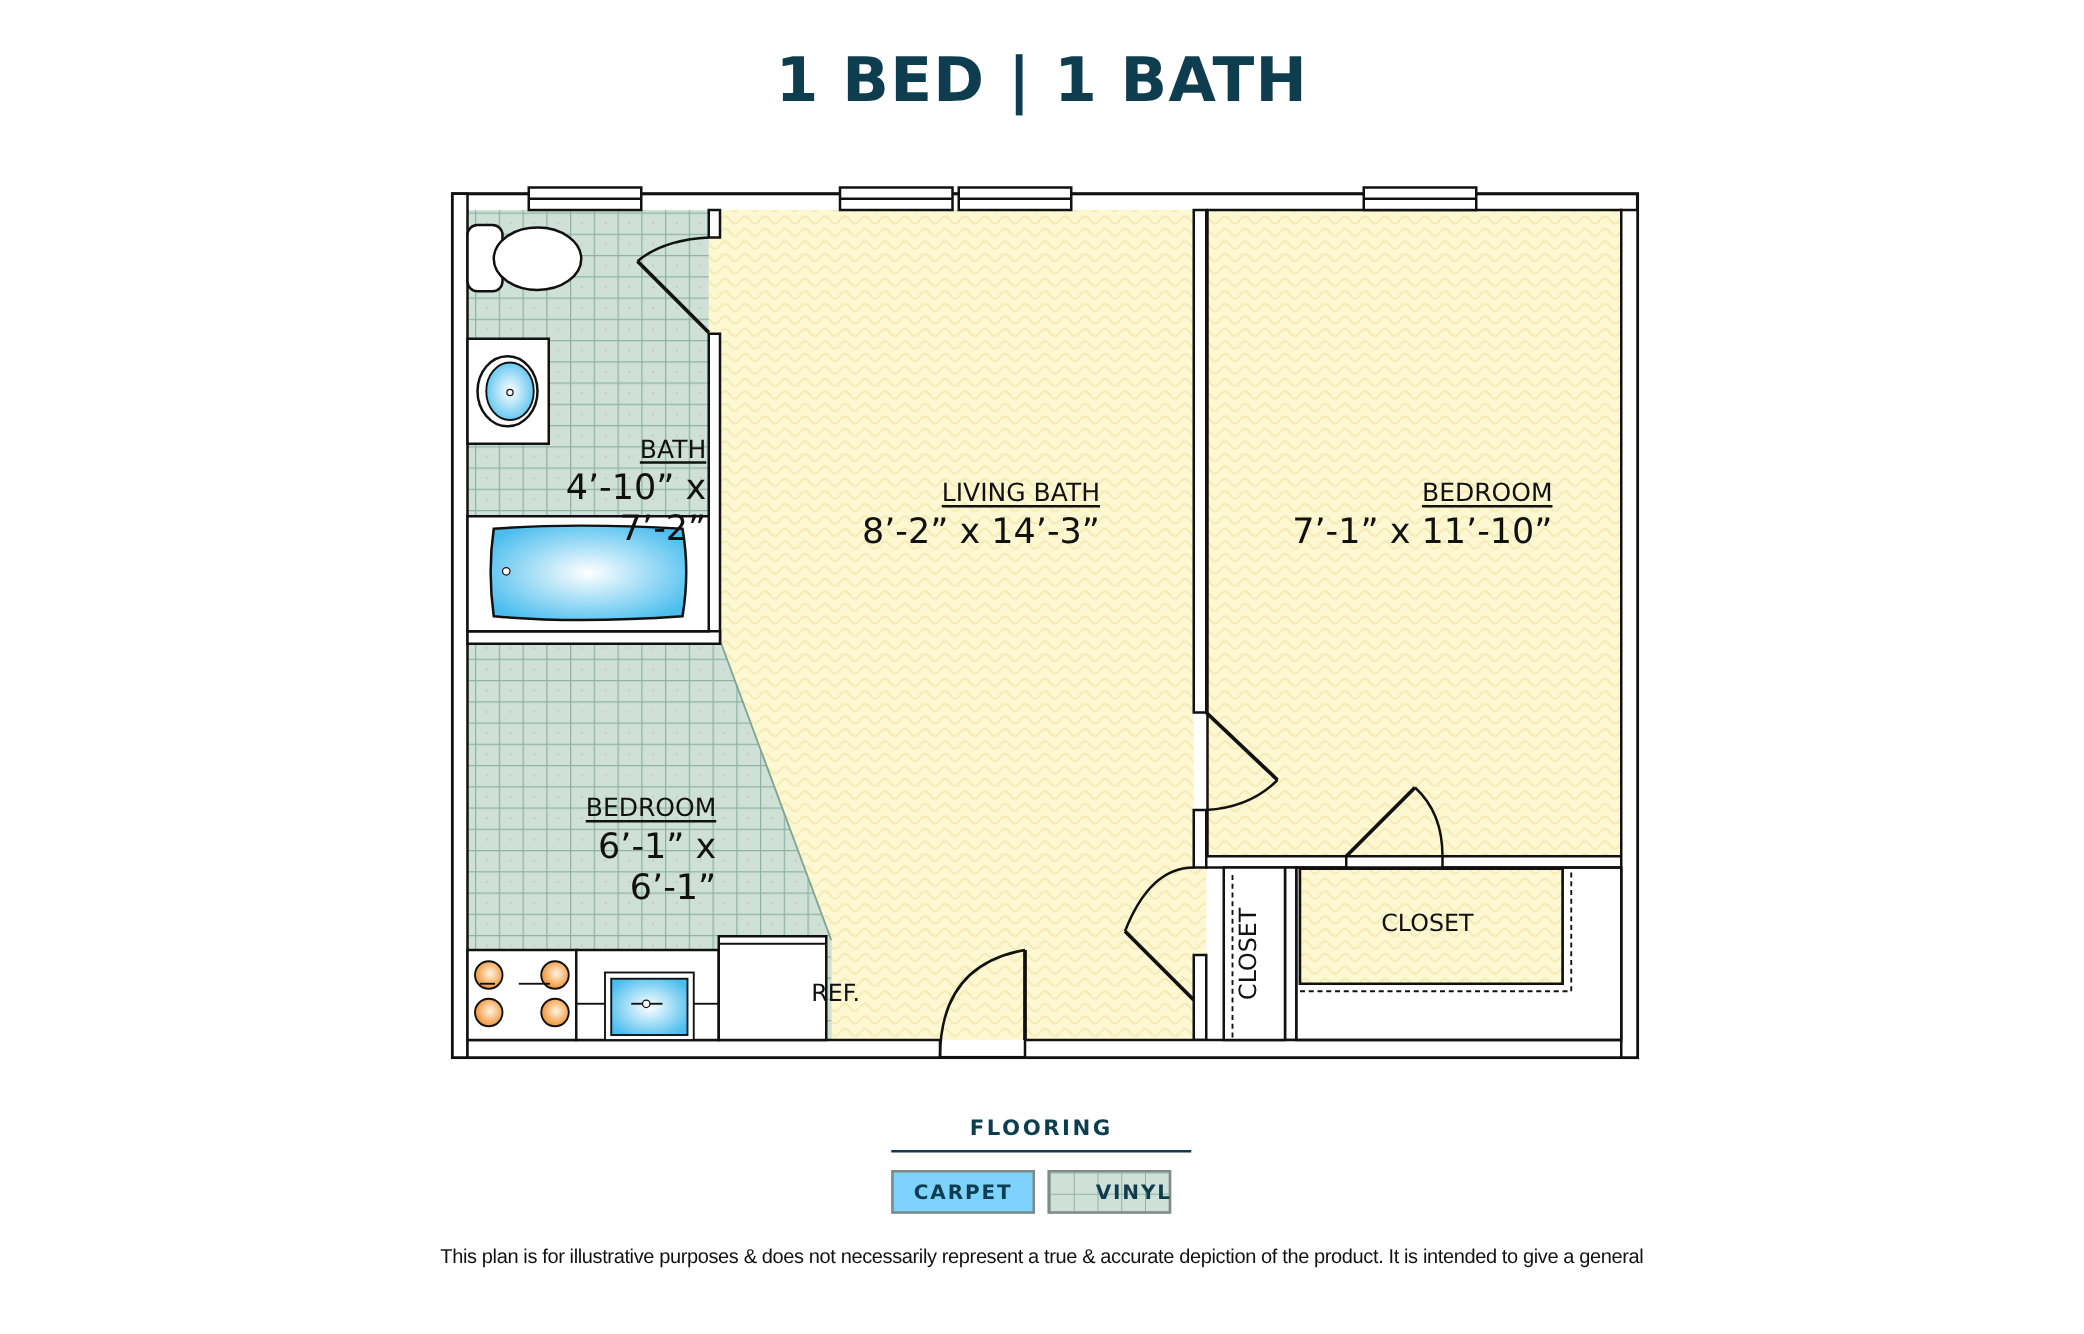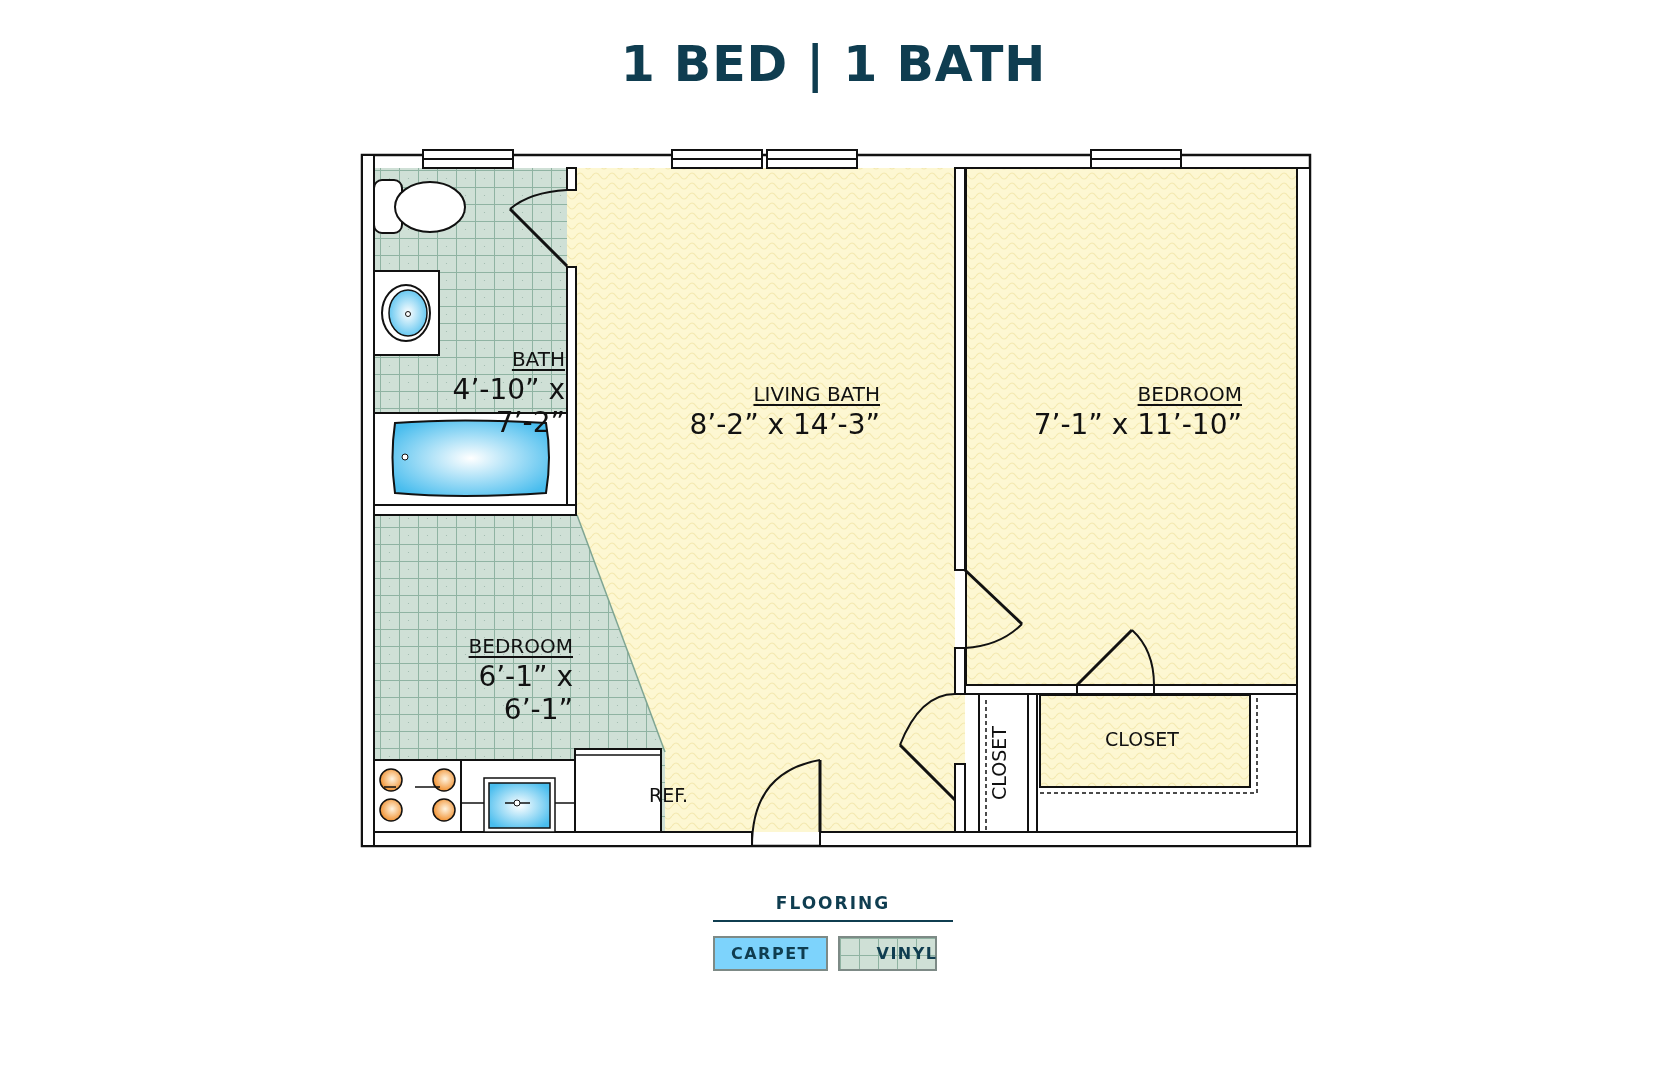--- a/index.html
+++ b/index.html
@@ -197,13 +197,14 @@
 <div class="legend-title">FLOORING</div>
 <div class="legend-line"></div>
 <div class="swatch carpet">
   <span>CARPET</span>
 </div>
 <div class="swatch vinyl">
   <span>VINYL</span>
 </div>
 
 <div class="disclaimer">
+  <div>This plan is for illustrative purposes &amp; does not necessarily represent a true &amp; accurate depiction of the product. It is intended to give a general</div>
 </div>
 
 </body></html>

